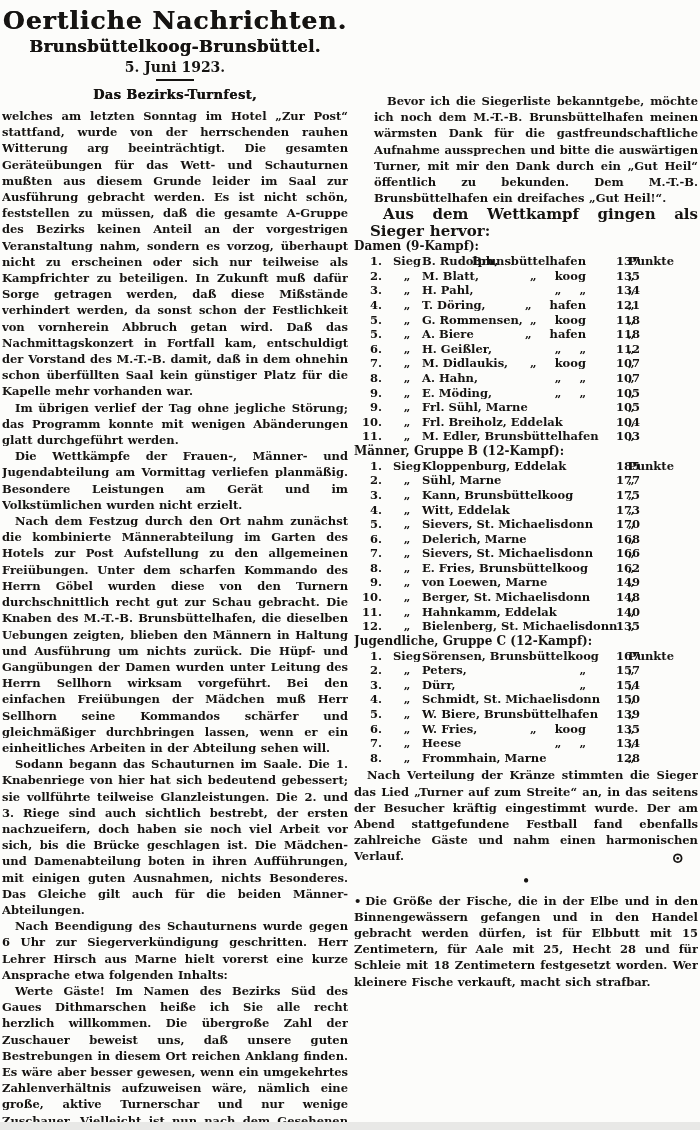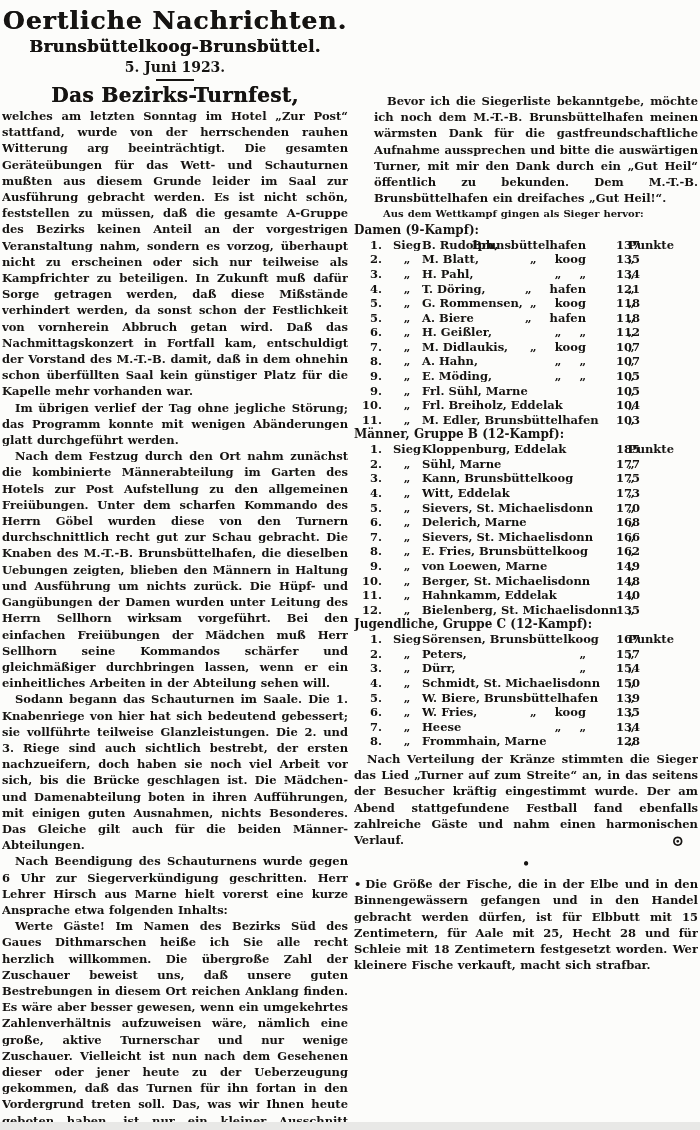--- a/index.html
+++ b/index.html
@@ -20,32 +20,32 @@
     margin:2px 0 0;font-size:25px;line-height:26px;letter-spacing:1px;
     text-shadow:0.5px 0 0 currentColor;
   }
   .mast-sub{
     margin:4px 0 0;font-size:16.5px;line-height:18px;letter-spacing:0.4px;
     text-shadow:0.4px 0 0 currentColor;
   }
   .mast-date{margin:3px 0 0;font-size:14px;line-height:16px;}
   .mast-rule{width:38px;border:0;border-top:2.5px solid #161412;margin:4px auto 5px;}
   .art-heading{
-    margin:3px 0 4px;font-size:20px;line-height:18px;text-align:center;
+    margin:3px 0 4px;font-size:13px;line-height:18px;text-align:center;
     letter-spacing:0.4px;text-shadow:0.4px 0 0 currentColor;
   }
 
   
   .para{
     margin:0;font-size:11.5px;line-height:16.2px;text-align:justify;
     word-spacing:0.5px;
   }
   .ind{text-indent:13px;}
   .speech{padding-left:20px;}
-  .intro-line{padding-left:16px;font-size:10px;line-height:16.5px;}
+  .intro-line{padding-left:16px;font-size:15px;line-height:16.5px;}
 
   
   .group-header{font-size:12px;line-height:14.8px;white-space:nowrap;}
   .trow{position:relative;height:14.6px;font-size:11.5px;line-height:14.6px;white-space:nowrap;}
   .c-rank{position:absolute;left:2px;width:26px;text-align:right;}
   .c-sieg{position:absolute;left:32px;width:42px;text-align:center;}
   .c-name{position:absolute;left:68px;}
   .c-place{position:absolute;right:112px;display:flex;gap:18px;justify-content:flex-end;}
   .c-pts{position:absolute;right:58px;width:36px;text-align:right;}
   .c-unit{position:absolute;right:16px;width:54px;text-align:left;}
@@ -64,20 +64,21 @@
     <div class="masthead">
       <h1 class="mast-title">Oertliche Nachrichten.</h1>
       <h2 class="mast-sub">Brunsbüttelkoog-Brunsbüttel.</h2>
       <div class="mast-date">5. Juni 1923.</div>
       <hr class="mast-rule">
     </div>
     <h3 class="art-heading">Das Bezirks-Turnfest,</h3>
     <div id="left-paras">
         <p class="para">welches am letzten Sonntag im Hotel „Zur Post“ stattfand, wurde von der herrschenden rauhen Witterung arg beeinträchtigt. Die gesamten Geräteübungen für das Wett- und Schauturnen mußten aus diesem Grunde leider im Saal zur Ausführung gebracht werden. Es ist nicht schön, feststellen zu müssen, daß die gesamte A-Gruppe des Bezirks keinen Anteil an der vorgestrigen Veranstaltung nahm, sondern es vorzog, überhaupt nicht zu erscheinen oder sich nur teilweise als Kampfrichter zu beteiligen. In Zukunft muß dafür Sorge getragen werden, daß diese Mißstände verhindert werden, da sonst schon der Festlichkeit von vornherein Abbruch getan wird. Daß das Nachmittagskonzert in Fortfall kam, entschuldigt der Vorstand des M.-T.-B. damit, daß in dem ohnehin schon überfüllten Saal kein günstiger Platz für die Kapelle mehr vorhanden war.</p>
         <p class="para ind">Im übrigen verlief der Tag ohne jegliche Störung; das Programm konnte mit wenigen Abänderungen glatt durchgeführt werden.</p>
+        <p class="para ind">Die Wettkämpfe der Frauen-, Männer- und Jugendabteilung am Vormittag verliefen planmäßig. Besondere Leistungen am Gerät und im Volkstümlichen wurden nicht erzielt.</p>
         <p class="para ind">Nach dem Festzug durch den Ort nahm zunächst die kombinierte Männerabteilung im Garten des Hotels zur Post Aufstellung zu den allgemeinen Freiübungen. Unter dem scharfen Kommando des Herrn Göbel wurden diese von den Turnern durchschnittlich recht gut zur Schau gebracht. Die Knaben des M.-T.-B. Brunsbüttelhafen, die dieselben Uebungen zeigten, blieben den Männern in Haltung und Ausführung um nichts zurück. Die Hüpf- und Gangübungen der Damen wurden unter Leitung des Herrn Sellhorn wirksam vorgeführt. Bei den einfachen Freiübungen der Mädchen muß Herr Sellhorn seine Kommandos schärfer und gleichmäßiger durchbringen lassen, wenn er ein einheitliches Arbeiten in der Abteilung sehen will.</p>
         <p class="para ind">Sodann begann das Schauturnen im Saale. Die 1. Knabenriege von hier hat sich bedeutend gebessert; sie vollführte teilweise Glanzleistungen. Die 2. und 3. Riege sind auch sichtlich bestrebt, der ersten nachzueifern, doch haben sie noch viel Arbeit vor sich, bis die Brücke geschlagen ist. Die Mädchen- und Damenabteilung boten in ihren Aufführungen, mit einigen guten Ausnahmen, nichts Besonderes. Das Gleiche gilt auch für die beiden Männer-Abteilungen.</p>
         <p class="para ind">Nach Beendigung des Schauturnens wurde gegen 6 Uhr zur Siegerverkündigung geschritten. Herr Lehrer Hirsch aus Marne hielt vorerst eine kurze Ansprache etwa folgenden Inhalts:</p>
         <p class="para ind">Werte Gäste! Im Namen des Bezirks Süd des Gaues Dithmarschen heiße ich Sie alle recht herzlich willkommen. Die übergroße Zahl der Zuschauer beweist uns, daß unsere guten Bestrebungen in diesem Ort reichen Anklang finden. Es wäre aber besser gewesen, wenn ein umgekehrtes Zahlenverhältnis aufzuweisen wäre, nämlich eine große, aktive Turnerschar und nur wenige Zuschauer. Vielleicht ist nun nach dem Gesehenen dieser oder jener heute zu der Ueberzeugung gekommen, daß das Turnen für ihn fortan in den Vordergrund treten soll. Das, was wir Ihnen heute geboten haben, ist nur ein kleiner Ausschnitt dessen, was auf dem Gebiete des Turnens geleistet wird. Infolge der ungünstigen Witterung waren wir nicht in der Lage, Ihnen alle verschiedenartigen Leibesübungen vorzuführen und mußten mit einigen Geräteübungen in dem verrauchten Saal fürlieb nehmen.</p>
       </div>
   </div>
 
   <div class="col col-right">
     <div id="right-paras">
         <p class="para ind speech">Bevor ich die Siegerliste bekanntgebe, möchte ich noch dem M.-T.-B. Brunsbüttelhafen meinen wärmsten Dank für die gastfreundschaftliche Aufnahme aussprechen und bitte die auswärtigen Turner, mit mir den Dank durch ein „Gut Heil“ öffentlich zu bekunden. Dem M.-T.-B. Brunsbüttelhafen ein dreifaches „Gut Heil!“.</p>

